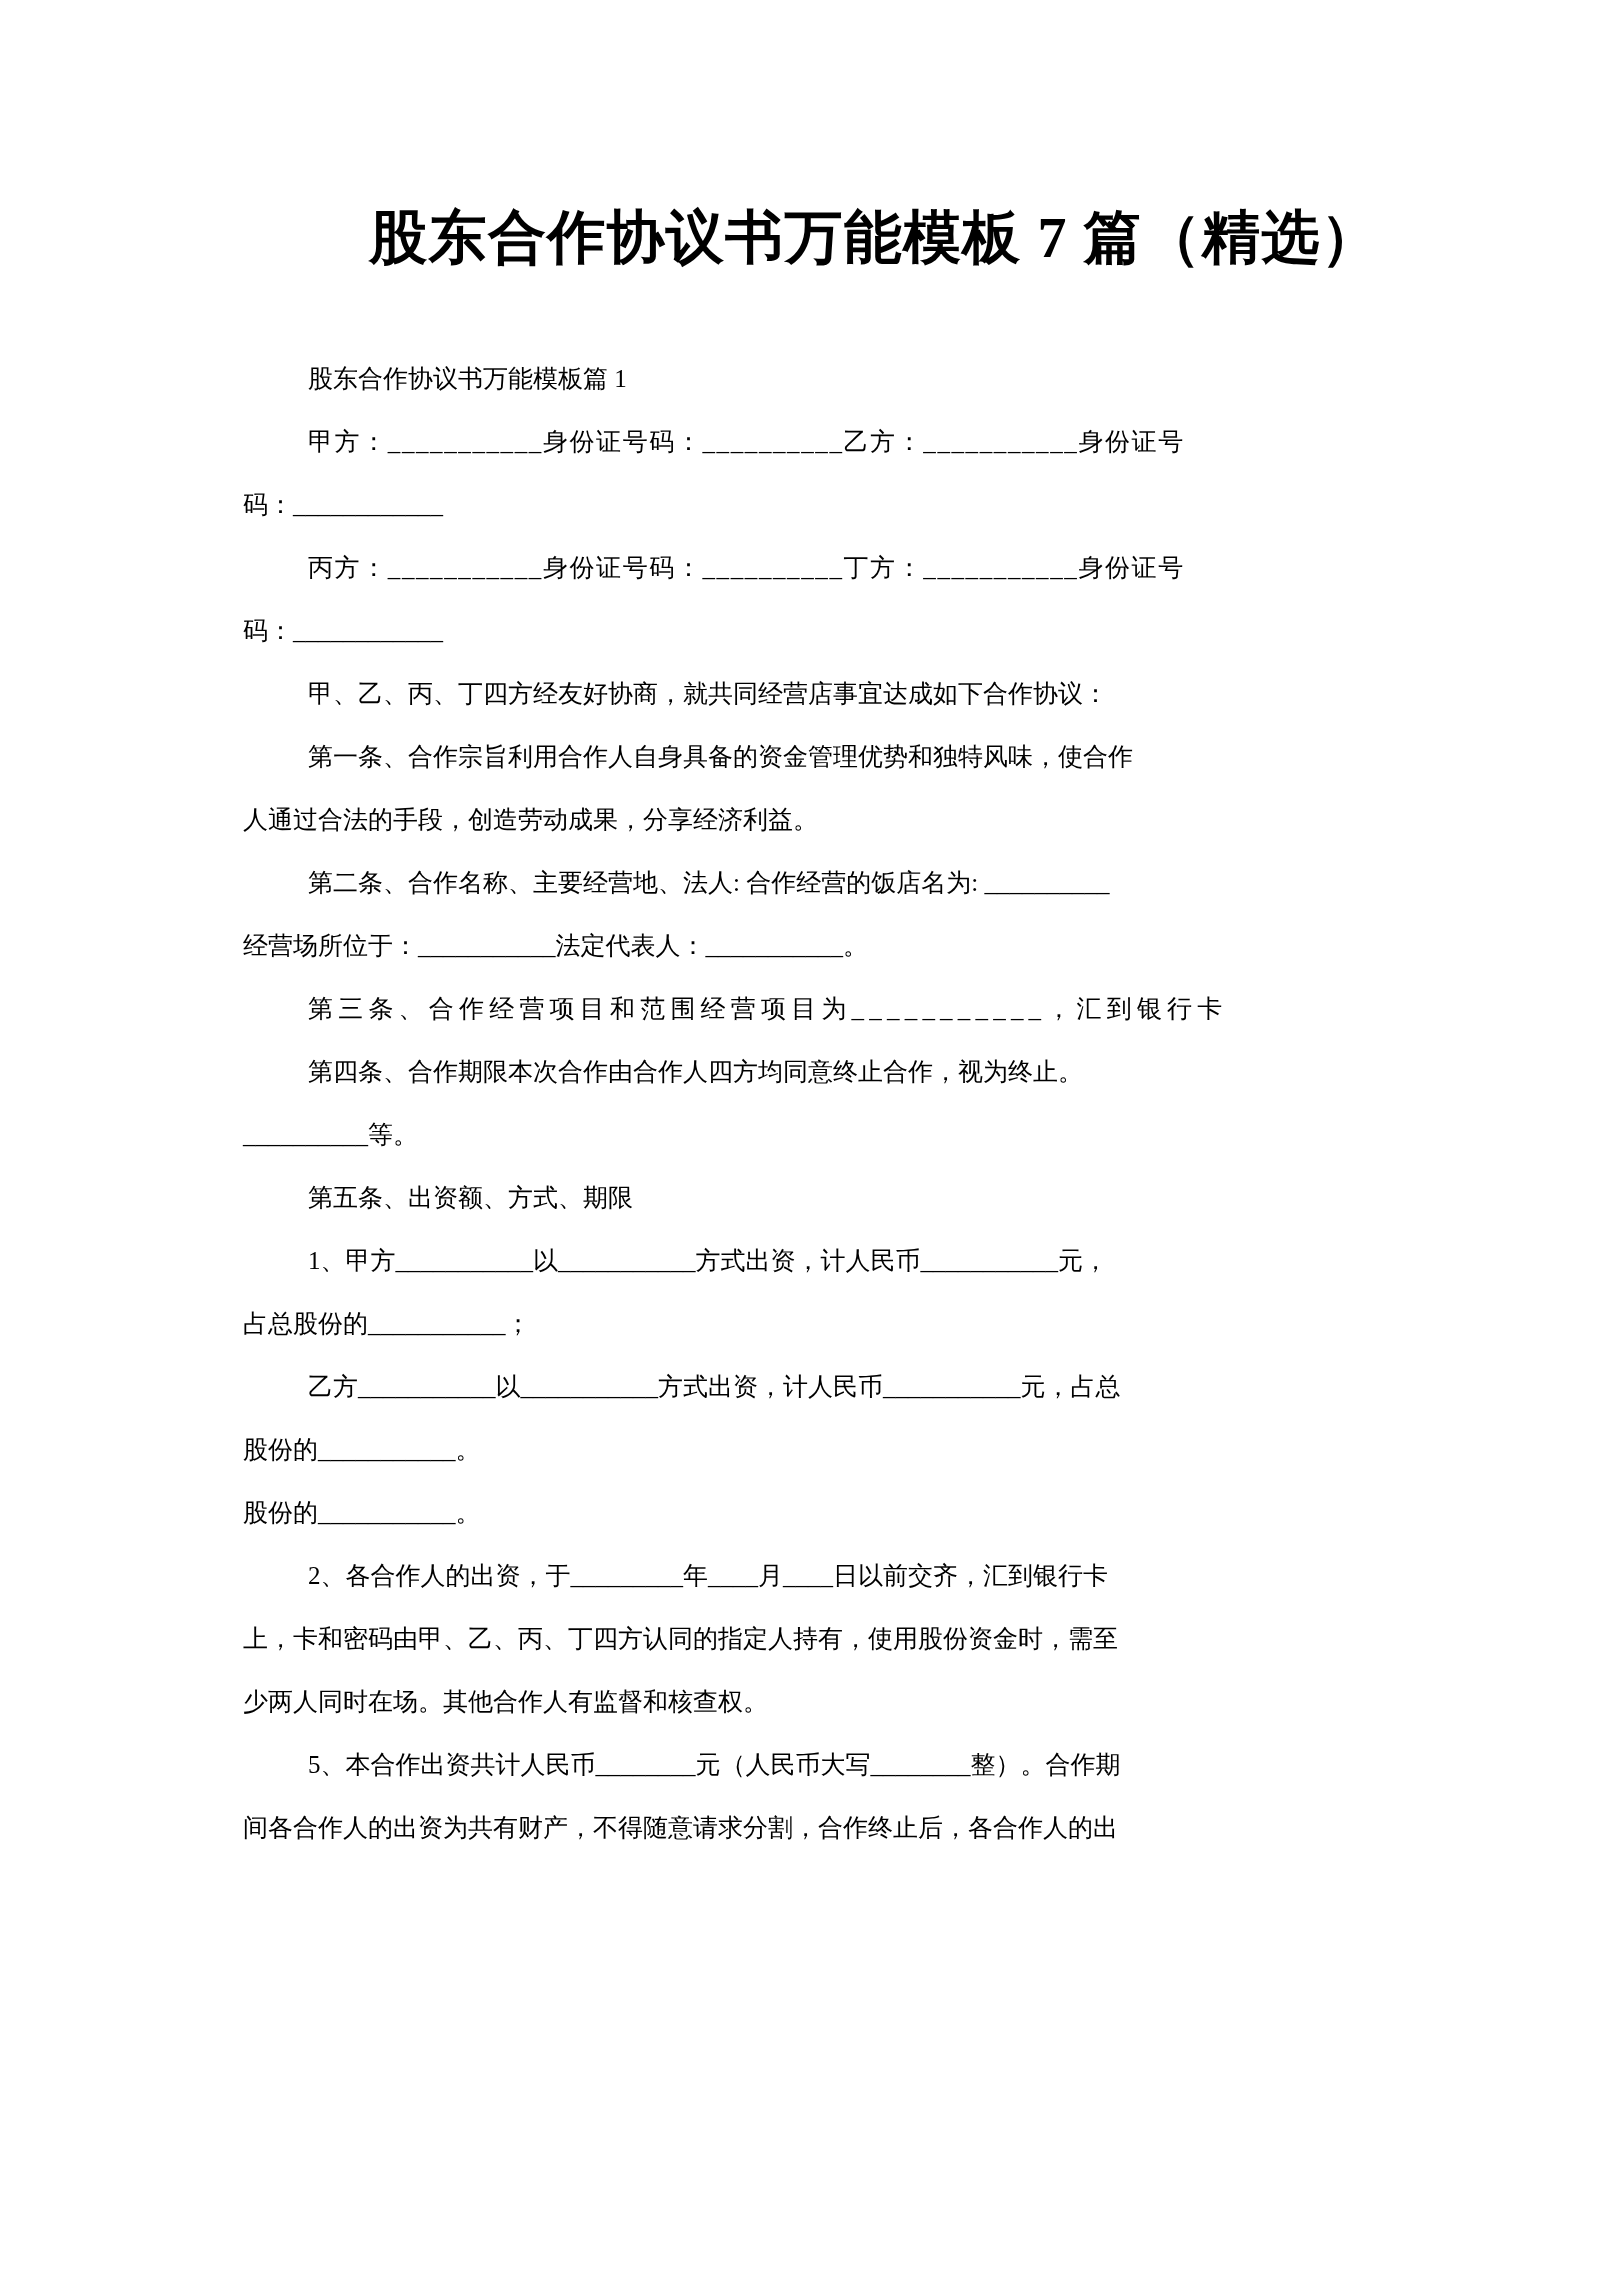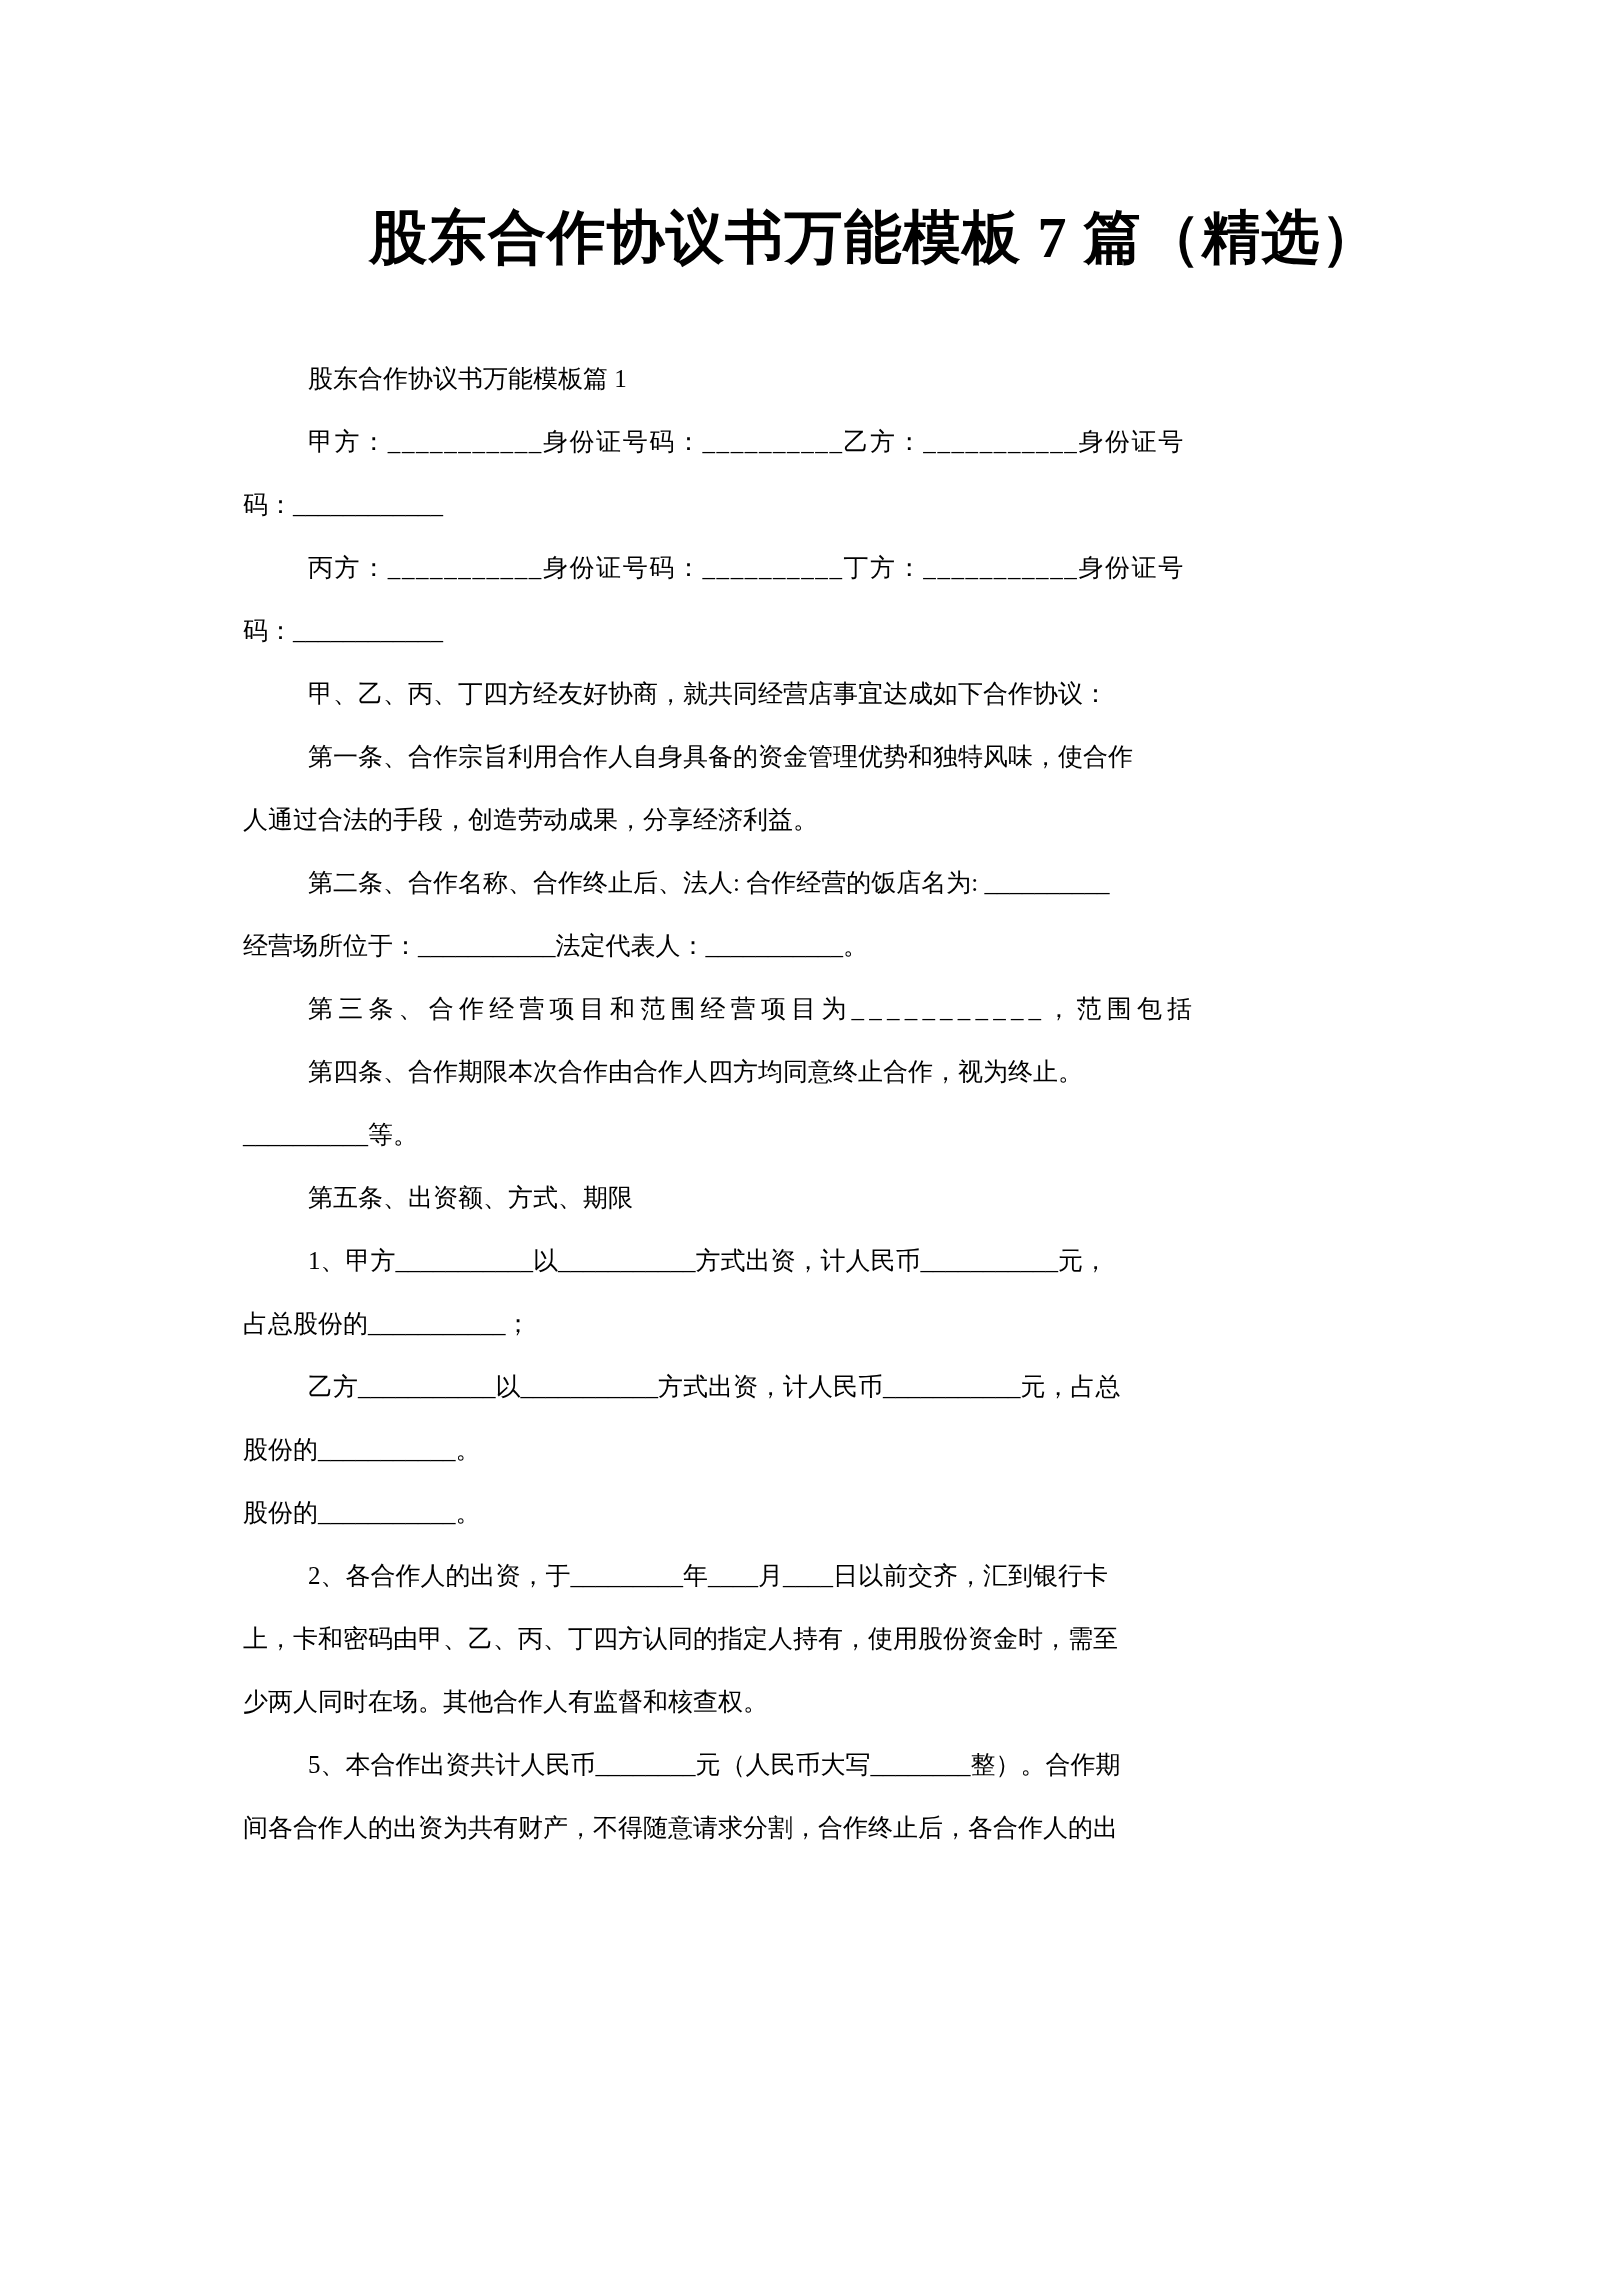--- a/index.html
+++ b/index.html
@@ -54,23 +54,23 @@
   <h1 class="title">股东合作协议书万能模板 7 篇（精选）</h1>
   <div class="body-text">
     <div class="line indent">股东合作协议书万能模板篇 1</div>
     <div class="line indent ls-sm">甲方：___________身份证号码：__________乙方：___________身份证号</div>
     <div class="line">码：____________</div>
     <div class="line indent ls-sm">丙方：___________身份证号码：__________丁方：___________身份证号</div>
     <div class="line">码：____________</div>
     <div class="line indent">甲、乙、丙、丁四方经友好协商，就共同经营店事宜达成如下合作协议：</div>
     <div class="line indent">第一条、合作宗旨利用合作人自身具备的资金管理优势和独特风味，使合作</div>
     <div class="line">人通过合法的手段，创造劳动成果，分享经济利益。</div>
-    <div class="line indent">第二条、合作名称、合作终止后、法人: 合作经营的饭店名为: __________</div>
+    <div class="line indent">第二条、合作名称、主要经营地、法人: 合作经营的饭店名为: __________</div>
     <div class="line">经营场所位于：___________法定代表人：___________。</div>
-    <div class="line indent ls-lg">第三条、合作经营项目和范围经营项目为___________，范围包括</div>
+    <div class="line indent ls-lg">第三条、合作经营项目和范围经营项目为___________，汇到银行卡</div>
     <div class="line indent">第四条、合作期限本次合作由合作人四方均同意终止合作，视为终止。</div>
     <div class="line">__________等。</div>
     <div class="line indent">第五条、出资额、方式、期限</div>
     <div class="line indent">1、甲方___________以___________方式出资，计人民币___________元，</div>
     <div class="line">占总股份的___________；</div>
     <div class="line indent">乙方___________以___________方式出资，计人民币___________元，占总</div>
     <div class="line">股份的___________。</div>
     <div class="line">股份的___________。</div>
     <div class="line indent">2、各合作人的出资，于_________年____月____日以前交齐，汇到银行卡</div>
     <div class="line">上，卡和密码由甲、乙、丙、丁四方认同的指定人持有，使用股份资金时，需至</div>

